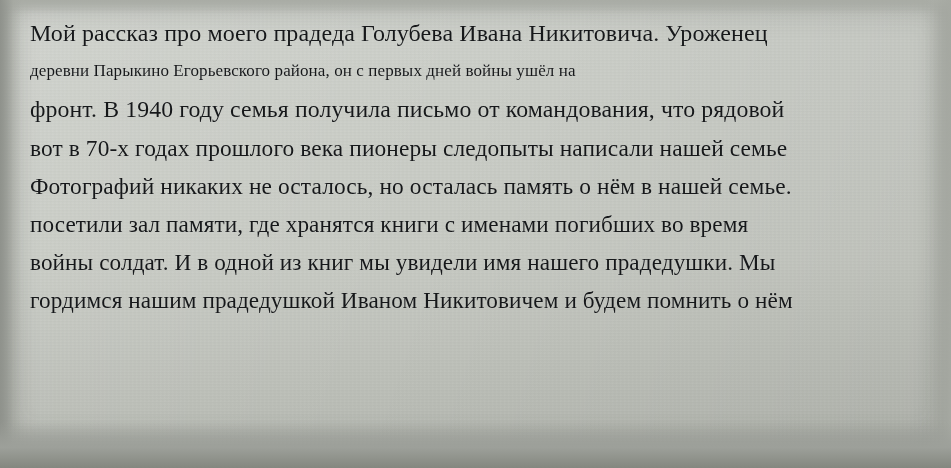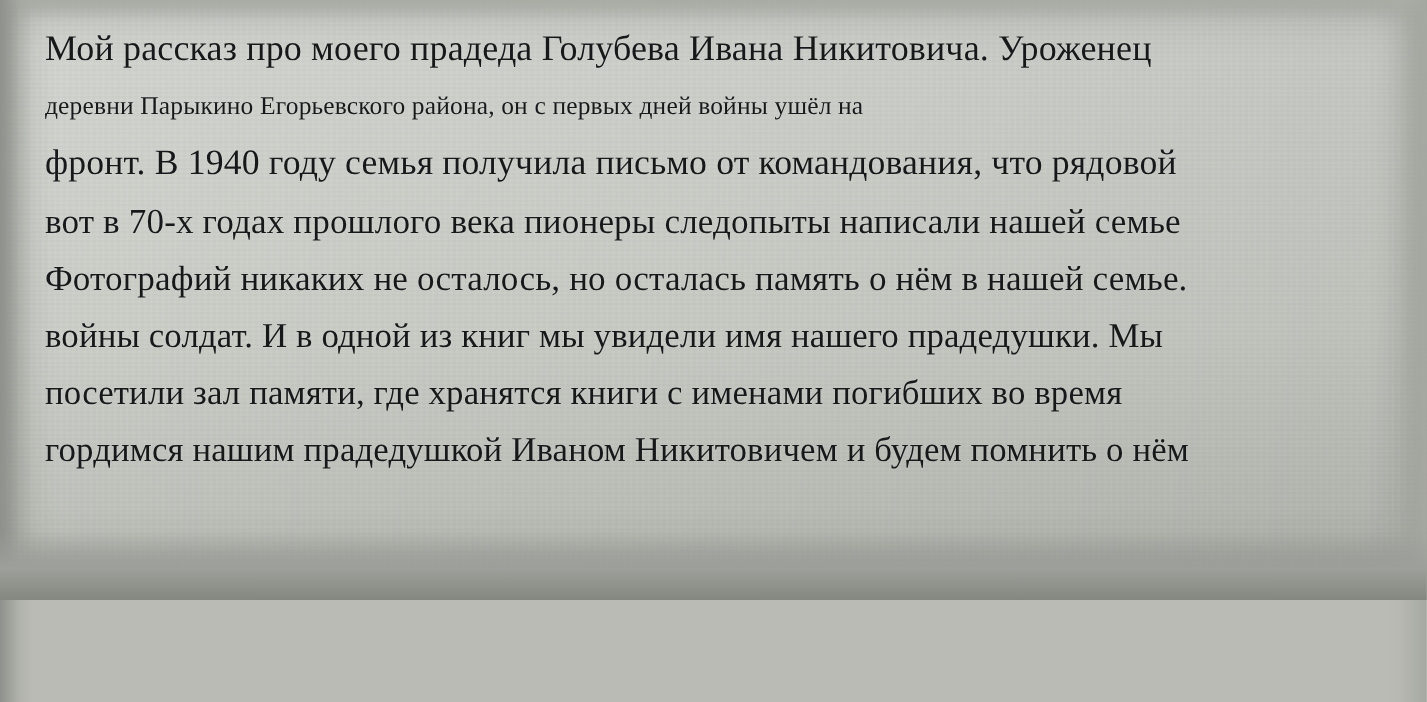--- a/index.html
+++ b/index.html
@@ -10,21 +10,21 @@
     width: 951px;
     height: 468px;
     overflow: hidden;
     background: #b9bbb4;
     font-family: "Liberation Serif", serif;
   }
 
   #page {
     position: relative;
     width: 951px;
-    height: 400px;
+    height: 468px;
     background:
       linear-gradient(110deg, rgba(255,255,255,0.10) 0%, rgba(255,255,255,0.00) 45%, rgba(0,0,0,0.05) 100%),
       linear-gradient(180deg, #cdd0ca 0%, #c7cac3 55%, #b4b7b0 100%);
   }
 
   
   #page:before {
     content: "";
     position: absolute;
     left: 0; top: 0; right: 0; bottom: 0;
@@ -105,18 +105,18 @@
   <div class="edge edge-left"></div>
   <div class="edge edge-right"></div>
   <div class="edge edge-bottom"></div>
 
   <div id="text-block">
     <div class="line l0">Мой рассказ про моего прадеда Голубева Ивана Никитовича. Уроженец</div>
     <div class="line l1">деревни Парыкино Егорьевского района, он с первых дней войны ушёл на</div>
     <div class="line l2">фронт. В 1940 году семья получила письмо от командования, что рядовой</div>
     <div class="line l4">вот в 70-х годах прошлого века пионеры следопыты написали нашей семье</div>
     <div class="line l6">Фотографий никаких не осталось, но осталась память о нём в нашей семье.</div>
+    <div class="line l8">посетили зал памяти, где хранятся книги с именами погибших во время</div>
     <div class="line l9">войны солдат. И в одной из книг мы увидели имя нашего прадедушки. Мы</div>
-    <div class="line l8">посетили зал памяти, где хранятся книги с именами погибших во время</div>
     <div class="line l10">гордимся нашим прадедушкой Иваном Никитовичем и будем помнить о нём</div>
   </div>
 
 </div>
 
 </body></html>

